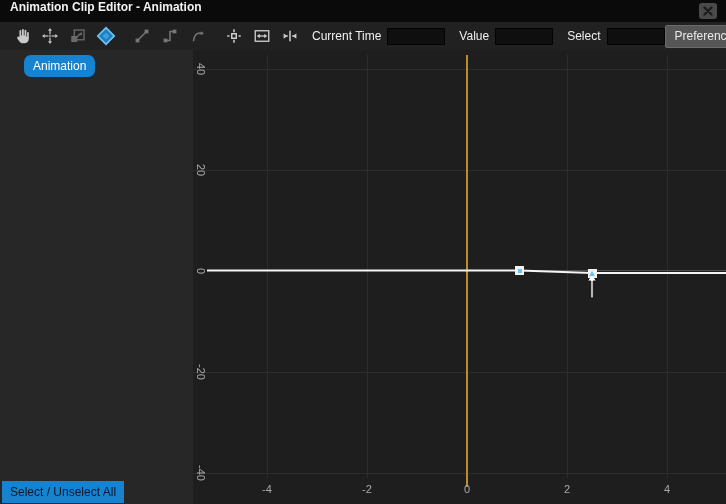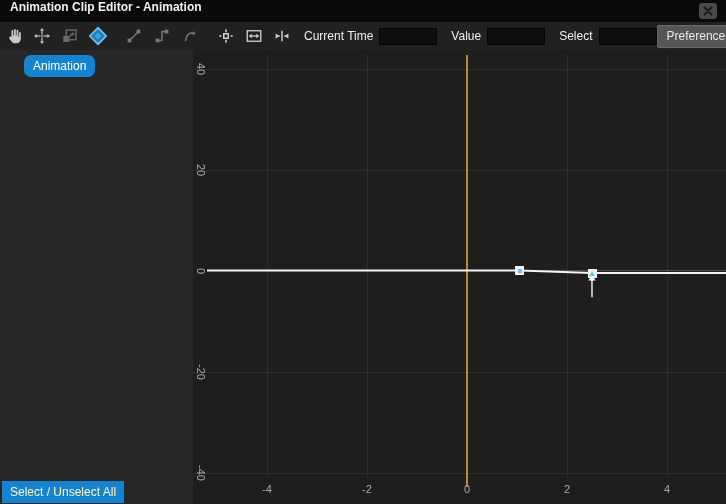--- a/index.html
+++ b/index.html
@@ -6,32 +6,32 @@
   body{
     width:726px;height:504px;position:relative;overflow:hidden;
     background:#202020;font-family:"Liberation Sans",sans-serif;color:#e8e8e8;
     -webkit-font-smoothing:antialiased;
   }
   
   .titlebar{position:absolute;top:0;left:0;right:0;height:22px;background:#0a0a0a;display:flex;}
   .title{font-size:12px;font-weight:700;margin-left:10px;color:#f2f2f2;white-space:nowrap;}
   .close-btn{position:absolute;right:9px;top:3px;width:18px;height:16px;background:#4a4a4a;border-radius:3px;display:flex;align-items:center;justify-content:center;cursor:default;}
   
-  .toolbar{position:absolute;top:22px;left:0;right:0;height:28px;background:#212121;display:flex;align-items:center;padding-left:4px;box-sizing:border-box;}
+  .toolbar{position:absolute;top:22px;left:0;right:0;height:28px;background:#212121;display:flex;align-items:center;padding-left:12px;box-sizing:border-box;}
   .tool{width:19px;height:19px;margin-right:9px;display:flex;align-items:center;justify-content:center;flex:none;}
   .tool.gap{margin-left:8px;}
   .tool svg{display:block;}
   .field-label{font-size:12px;color:#f0f0f0;margin:0 6px 0 14px;white-space:nowrap;flex:none;}
   .field-label.first{margin-left:4px;}
   .field-input{width:50px;height:15px;background:#0f0f0f;border:1px solid #020202;border-radius:1px;color:#ddd;font-size:11px;padding:0 3px;flex:none;}
   .prefs-btn{margin-left:auto;margin-right:16px;background:#565656;color:#e9e9e9;font-size:12px;line-height:1;padding:4px 9px 5px;border-radius:2px;border:1px solid #6b6b6b;flex:none;white-space:nowrap;}
   
   .sidebar{position:absolute;top:50px;left:0;width:193px;bottom:0;background:#272727;}
   .anim-tab{position:absolute;top:5px;left:24px;background:#1583d0;color:#fff;font-size:12px;padding:4px 9px;white-space:nowrap;border-radius:7px;}
-  .select-all-btn{position:absolute;bottom:1px;left:2px;background:#1583d0;color:#fef9c3;font-size:12px;padding:4px 8px;white-space:nowrap;}
+  .select-all-btn{position:absolute;bottom:1px;left:2px;background:#1583d0;color:#0f172a;font-size:12px;padding:4px 8px;white-space:nowrap;}
   
   .graph{position:absolute;top:50px;left:193px;width:533px;height:454px;background:#1e1e1e;overflow:hidden;}
   .vgrid{position:absolute;top:5px;height:423px;width:1px;background:#2d2d2d;}
   .hgrid{position:absolute;left:0;right:0;height:1px;background:#2b2b2b;}
   .zero-axis{position:absolute;left:14px;right:0;height:1px;background:#4f4f4f;}
   .playhead{position:absolute;top:5px;height:432px;width:2px;}
   .x-tick{position:absolute;font-size:11px;color:#a8a8a8;transform:translateX(-50%);top:433px;}
   .y-tick{position:absolute;font-size:11px;color:#a8a8a8;left:8px;transform:translate(-50%,-50%) rotate(90deg);white-space:nowrap;}
   .curve-svg{position:absolute;left:0;top:0;pointer-events:none;}
   .keyframe{position:absolute;width:9px;height:9px;background:#f2f2f2;display:flex;align-items:center;justify-content:center;}

